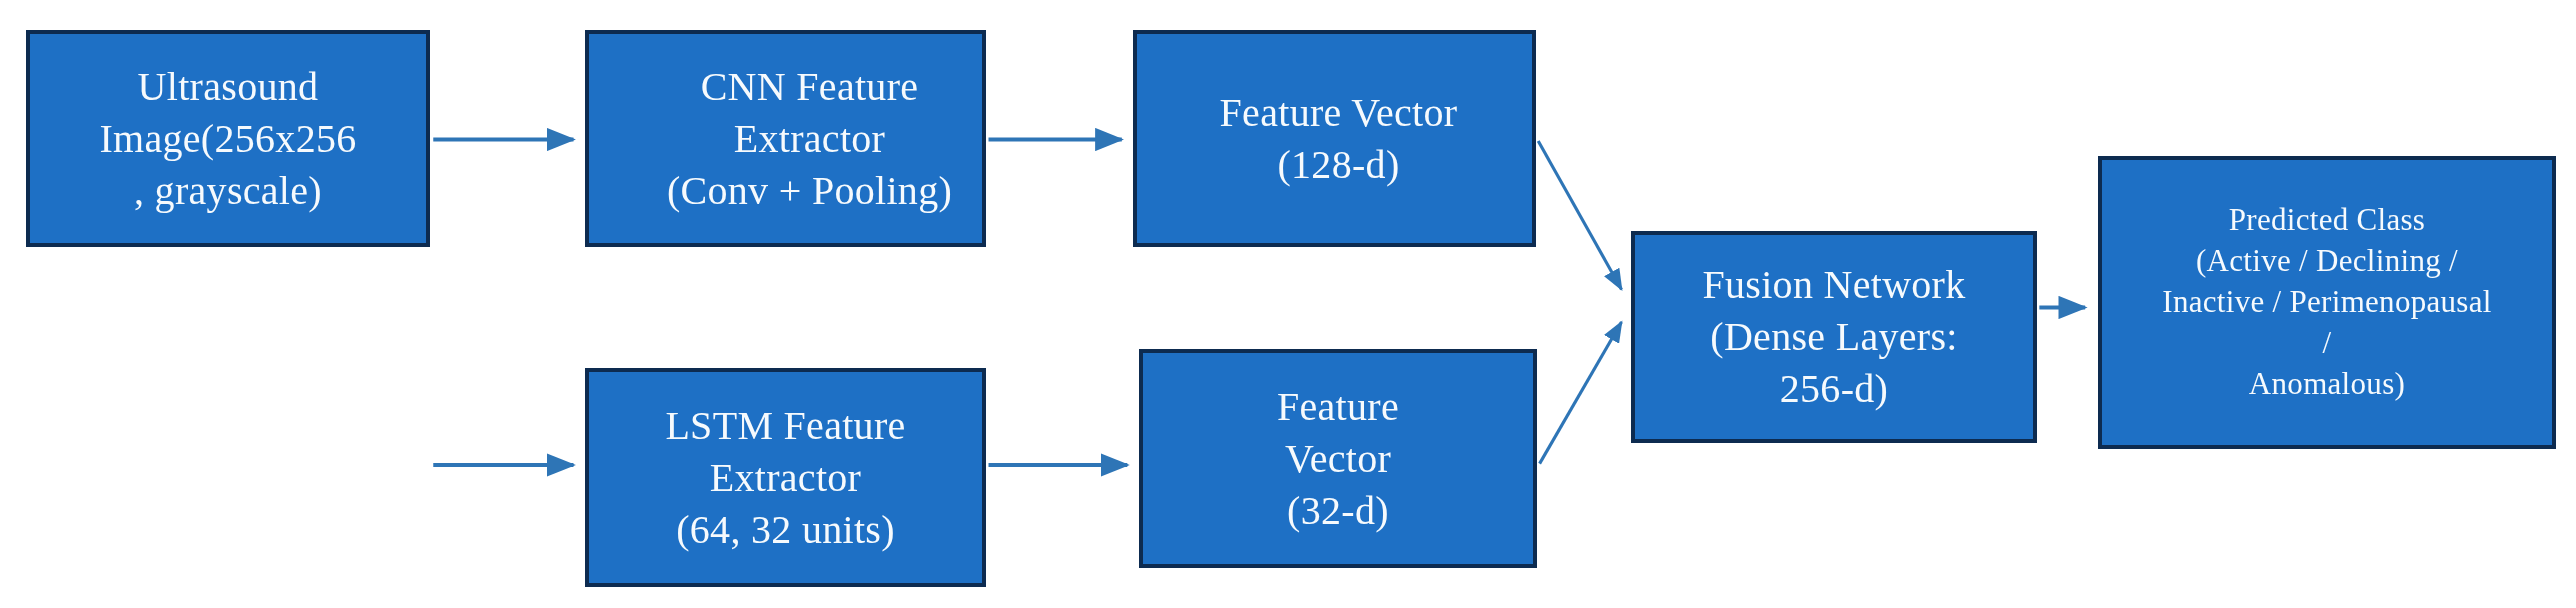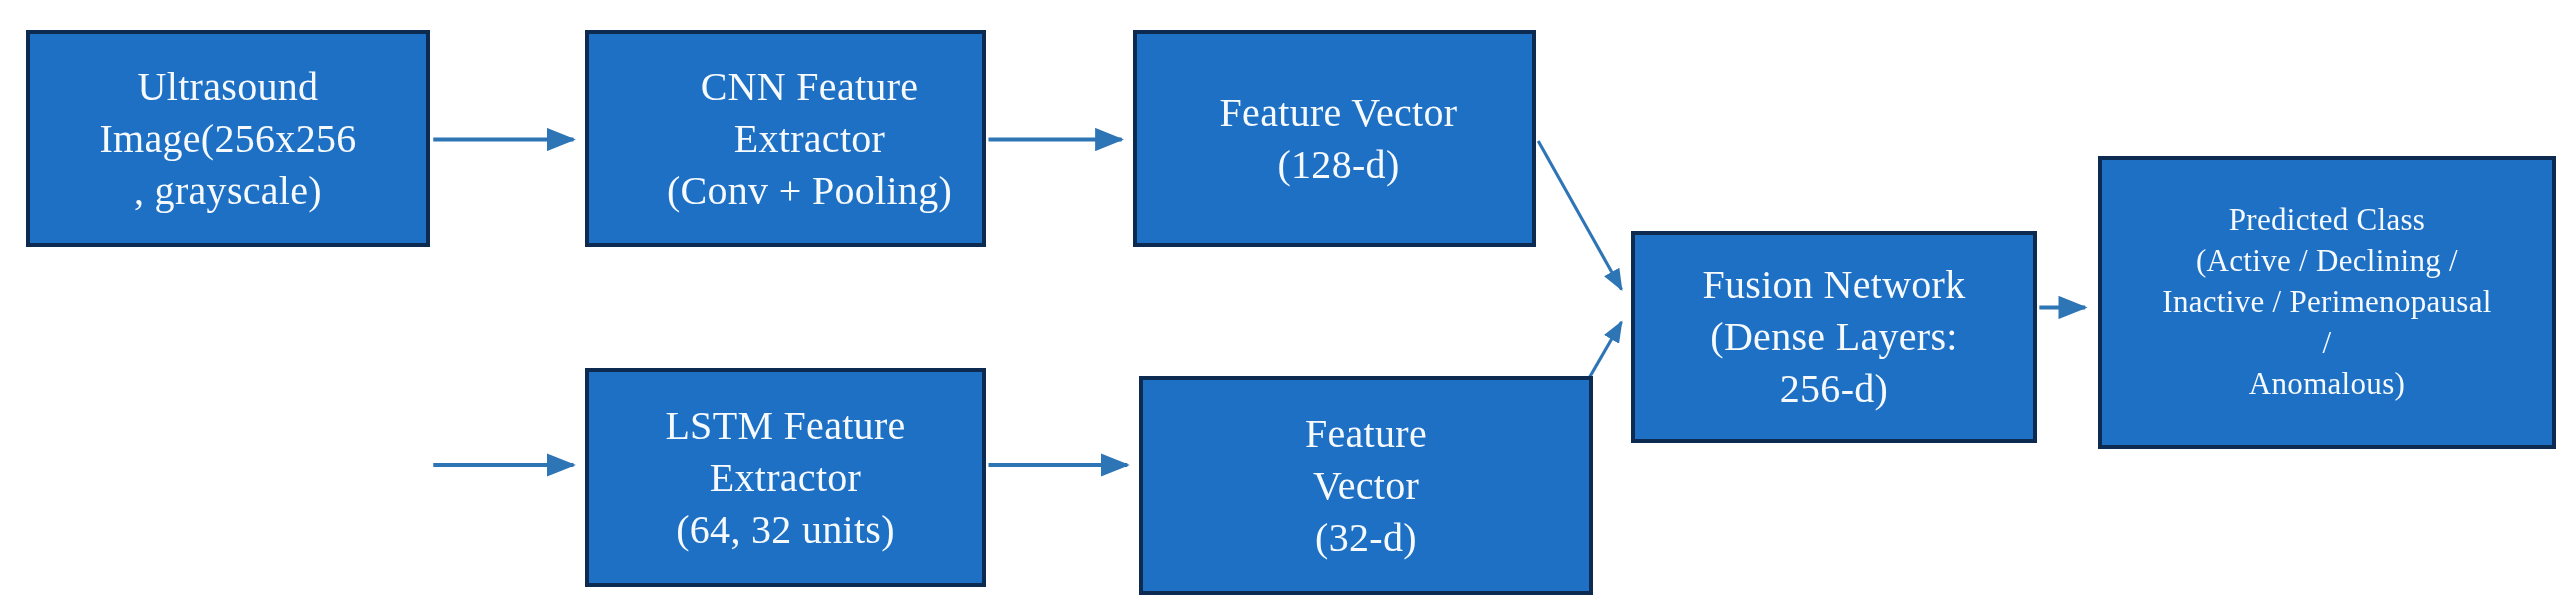--- a/index.html
+++ b/index.html
@@ -80,21 +80,21 @@
 (128-d)</span>
   </div>
 
 
   <div class="node" style="left:585px; top:368px; width:401px; height:219px;">
     <span>LSTM Feature
 Extractor
 (64, 32 units)</span>
   </div>
 
-  <div class="node" style="left:1139px; top:376px; width:454px; height:219px;">
+  <div class="node" style="left:1139px; top:349px; width:398px; height:219px;">
     <span>Feature
 Vector
 (32-d)</span>
   </div>
 
   <div class="node" style="left:1631px; top:199px; width:406px; height:212px;margin-top:32px;">
     <span>Fusion Network
 (Dense Layers:
 256-d)</span>
   </div>

